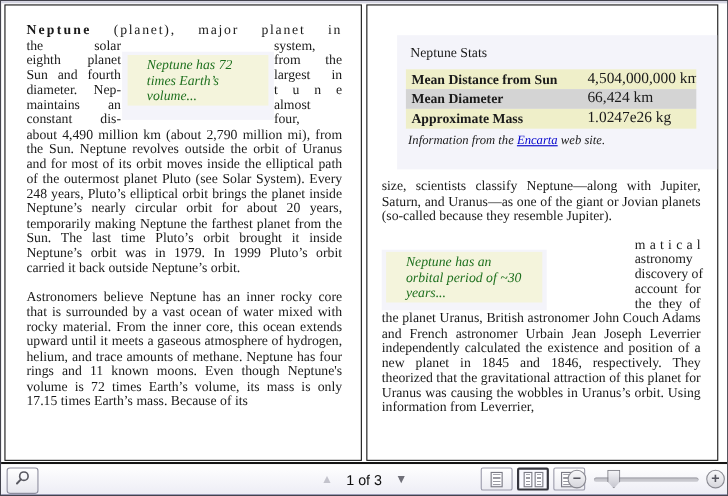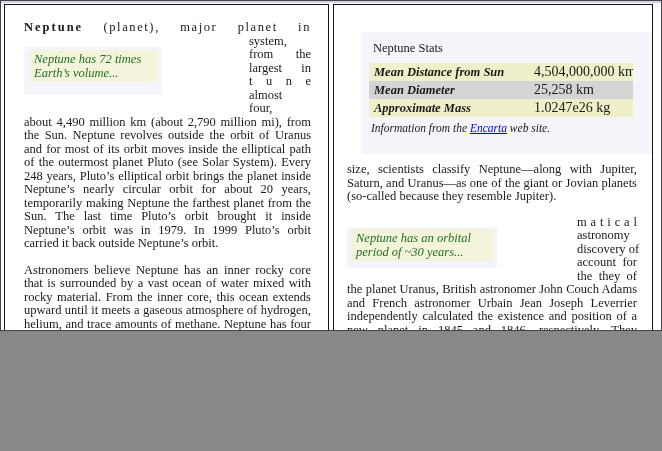--- a/index.html
+++ b/index.html
@@ -1,20 +1,20 @@
 <!DOCTYPE html>
 <html style="--quote-bg: #F4F4DC; --quote-text: #1E701E; --row-yellow: #EFEFC9; --row-gray: #D4D4D4; --floater-bg: #F4F4FA; --link-blue: #0000CC; --page-border: #141414;"><head>
 <meta charset="utf-8">
 <style>
   :root{
     --quote-bg:#F4F4DC; --quote-text:#1E701E; --row-yellow:#EFEFC9; --row-gray:#D4D4D4;
     --floater-bg:#F4F4FA; --link-blue:#0000CC; --page-border:#141414;
   }
   html,body{margin:0;padding:0;background:#888;}
-  .window{position:relative;width:662px;height:331px;background:#fff;border:1px solid #44444e;
+  .window{position:relative;width:662px;height:451px;background:#fff;border:1px solid #44444e;
           box-sizing:border-box;font-family:"Liberation Serif",serif;overflow:hidden;}
   .top-strip{position:absolute;left:0;top:0;right:0;height:2px;background:#D4D4E2;}
 
   
   .page{position:absolute;top:3px;height:415px;background:#fff;border:1px solid var(--page-border);
         box-sizing:border-box;overflow:hidden;color:#1a1a1a;}
   .page-left{left:3px;width:325px;padding:16px 17px 0 19px;}
   .page-right{left:332px;width:320px;padding:12px 15px 0 13px;}
   .page p, .page .jline{font-size:12.5px;line-height:13.5px;}
   .para{margin:0;text-align:justify;}
@@ -24,31 +24,31 @@
   .title-line b{letter-spacing:2px;}
 
   .wrap3{display:flex;justify-content:space-between;}
   .wcol{display:block;}
   .pl .wcol-l{width:86px;} .pl .wcol-r{width:62px;}
   .pr .wcol-l{width:76px;} .pr .wcol-r{width:60px;}
   .floater{background:var(--floater-bg);align-self:flex-start;}
   .pl .floater{width:128px;margin-top:12px;padding:3px 5px 13px 5px;}
   .pr .floater{width:142px;margin-top:11px;padding:2px 4px 7px 4px;}
   .quote{background:var(--quote-bg);color:var(--quote-text);font-style:italic;
-         font-size:12.5px;line-height:14px;padding:2px 5px;}
+         font-size:12.5px;line-height:14px;padding:2px 18px;}
 
   
   .stats-floater{background:var(--floater-bg);margin:15px -15px 0 14px;width:300px;
                  padding:7px 0 20px 8px;box-sizing:border-box;}
   .stats-title{font-size:12.5px;margin:2px 0 7px 4px;}
   .stats-table{width:264px;}
   .stats-row{display:flex;align-items:center;height:18px;overflow:hidden;}
   .stats-row:nth-child(odd){background:var(--row-yellow);}
   .stats-row:nth-child(even){background:var(--row-gray);}
-  .stats-label{flex:0 0 160px;font-weight:bold;font-size:12.5px;padding-left:5px;white-space:nowrap;font-style:italic;}
+  .stats-label{flex:0 0 160px;font-weight:bold;font-size:12.5px;padding-left:5px;white-space:nowrap;}
   .stats-value{flex:1;font-size:14px;white-space:nowrap;overflow:hidden;}
   .stats-caption{font-style:italic;font-size:11.5px;margin:5px 0 0 2px;}
   .stats-caption a{color:var(--link-blue);text-decoration:underline;cursor:pointer;}
 
   
   .pages-bottom{position:absolute;left:0;right:0;top:419px;height:2px;background:#141414;}
   .toolbar{position:absolute;left:0;right:0;top:421px;height:28px;
            background:linear-gradient(#ffffff,#ededf5);
            box-shadow:inset 0 -1px 0 #9b9bb5;
            font-family:"Liberation Sans",sans-serif;}
@@ -83,20 +83,28 @@
 </style>
 </head>
 <body>
 
 <div class="window">
   <div class="top-strip"></div>
 
   <div class="page page-left pl">
     <div class="jline title-line"><b>Neptune</b><span> (planet), major planet in</span></div>
     <div class="wrap3">
+      <div class="wcol wcol-l">
+        <div class="jline">the solar</div>
+        <div class="jline">eighth planet</div>
+        <div class="jline">Sun and fourth</div>
+        <div class="jline">diameter. Nep-</div>
+        <div class="jline">maintains an</div>
+        <div class="jline">constant dis-</div>
+      </div>
       <div class="floater">
         <div class="quote">Neptune has 72 times Earth’s volume...</div>
       </div>
       <div class="wcol wcol-r">
         <div class="jline">system,</div>
         <div class="jline">from the</div>
         <div class="jline">largest in</div>
         <div class="jline">t u n e</div>
         <div class="jline">almost</div>
         <div class="jline">four,</div>
@@ -110,21 +118,21 @@
   <div class="page page-right pr">
     <div class="stats-floater">
       <div class="stats-title">Neptune Stats</div>
       <div class="stats-table">
         <div class="stats-row">
           <span class="stats-label">Mean Distance from Sun</span>
           <span class="stats-value">4,504,000,000 km</span>
         </div>
         <div class="stats-row">
           <span class="stats-label">Mean Diameter</span>
-          <span class="stats-value">25,258 km</span>
+          <span class="stats-value">66,424 km</span>
         </div>
         <div class="stats-row">
           <span class="stats-label">Approximate Mass</span>
           <span class="stats-value">1.0247e26 kg</span>
         </div>
       </div>
       <div class="stats-caption"><span>Information from the </span><a>Encarta</a><span> web site.</span></div>
     </div>
     <div class="gap" style="height:9px;"></div>
     <p class="para">size, scientists classify Neptune—along with Jupiter, Saturn, and Uranus—as one of the giant or Jovian planets (so-called because they resemble Jupiter).</p>

